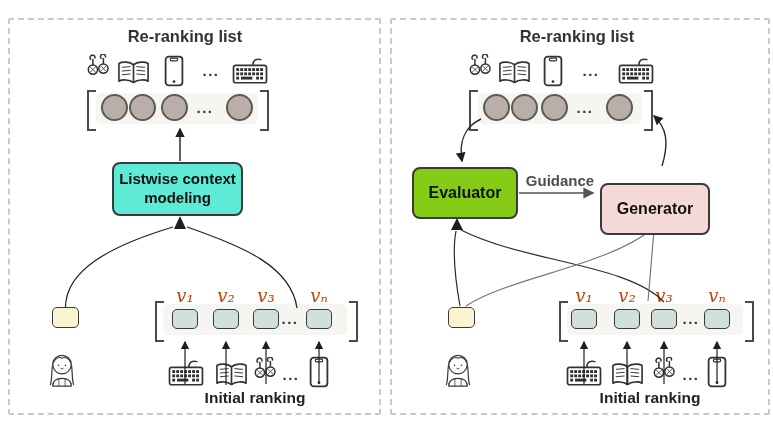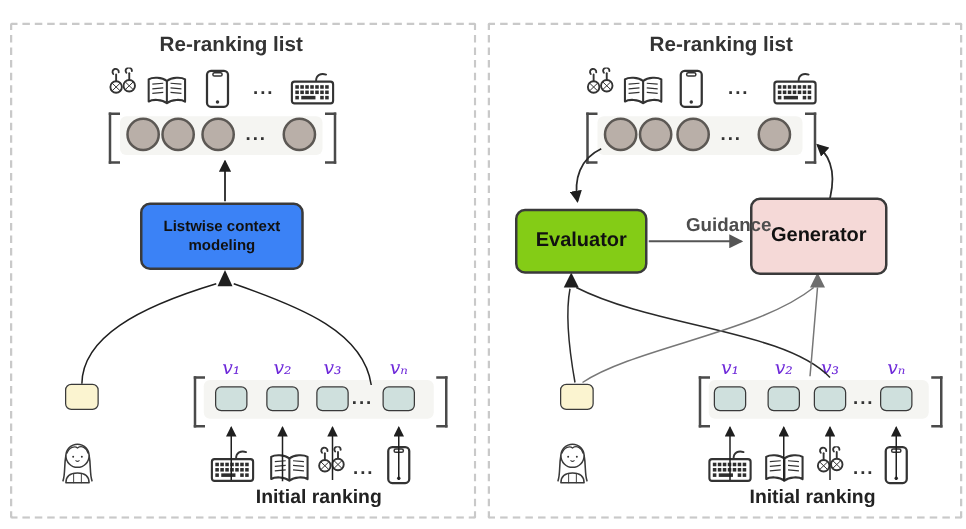--- a/index.html
+++ b/index.html
@@ -11,36 +11,36 @@
   .strip{position:absolute;background:#f5f5f2;border-radius:5px;z-index:1;}
   .brk{position:absolute;width:7px;z-index:1;}
   .brk.l{border:2.2px solid #4a4a4a;border-right:none;}
   .brk.r{border:2.2px solid #4a4a4a;border-left:none;}
   .circle{position:absolute;width:27px;height:27px;border-radius:50%;
           background:#b9afa8;border:2px solid #5c5854;box-sizing:border-box;z-index:1;}
   .dots{position:absolute;font-size:15px;font-weight:bold;color:#333;
         letter-spacing:1.5px;text-align:center;z-index:1;}
   .phi{position:absolute;font-family:"DejaVu Serif",serif;font-style:italic;
        font-size:17px;color:#111;z-index:1;}
-  .modelbox{position:absolute;background:#3b82f6;border:2px solid #3a3a3a;border-radius:8px;
+  .modelbox{position:absolute;background:#5eead4;border:2px solid #3a3a3a;border-radius:8px;
             display:flex;align-items:center;justify-content:center;text-align:center;
-            font-weight:bold;font-size:12px;color:#111;line-height:1.25;z-index:3;padding:2px;box-sizing:border-box;}
+            font-weight:bold;font-size:15px;color:#111;line-height:1.25;z-index:3;padding:2px;box-sizing:border-box;}
   .bigbox{position:absolute;border:2px solid #3a3a3a;border-radius:8px;display:flex;
           align-items:center;justify-content:center;font-weight:bold;font-size:16px;
           color:#111;z-index:3;box-sizing:border-box;}
   .evalbox{background:#84cc16;}
   .genbox{background:#f5d9d7;}
   .guidance{position:absolute;font-weight:bold;font-size:15px;color:#4d4d4d;
             text-align:center;z-index:3;}
   .ylwbox{position:absolute;width:27px;height:21px;background:#fbf4d0;border:1.6px solid #3a3a3a;
           border-radius:5px;z-index:3;box-sizing:border-box;}
   .vbox{position:absolute;width:26px;height:20px;background:#cfe0dd;border:1.6px solid #3a3a3a;
         border-radius:5px;z-index:1;box-sizing:border-box;}
   .vlabel{position:absolute;width:24px;text-align:center;font-family:"DejaVu Serif",serif;
-          font-style:italic;font-size:15px;color:#6d28d9;z-index:1;}
+          font-style:italic;font-size:18px;color:#c2410c;z-index:1;}
   .initlabel{position:absolute;width:160px;text-align:center;font-weight:bold;
              font-size:15.5px;color:#222;z-index:1;}
   .arrows{position:absolute;left:0;top:0;z-index:2;pointer-events:none;}
 </style>
 </head>
 <body>
 
 <div class="stage">
 
   <svg width="0" height="0" style="position:absolute" aria-hidden="true">
@@ -195,22 +195,22 @@
   <div class="strip" style="left:478px;top:93px;width:164px;height:31px;"></div>
   <div class="brk l" style="left:469px;top:90px;height:37px;"></div>
   <div class="brk r" style="left:644px;top:90px;height:37px;"></div>
   <div class="circle" style="left:483px;top:94px;"></div>
   <div class="circle" style="left:511px;top:94px;"></div>
   <div class="circle" style="left:541px;top:94px;"></div>
   <div class="dots" style="left:573px;top:99px;width:24px;">...</div>
   <div class="circle" style="left:606px;top:94px;"></div>
 
   <div class="bigbox evalbox" style="left:412px;top:167px;width:106px;height:52px;">Evaluator</div>
-  <div class="bigbox genbox" style="left:600px;top:158px;width:110px;height:62px;">Generator</div>
-  <div class="guidance" style="left:520px;top:172px;width:80px;margin-left:23px;">Guidance</div>
+  <div class="bigbox genbox" style="left:600px;top:183px;width:110px;height:52px;">Generator</div>
+  <div class="guidance" style="left:520px;top:172px;width:80px;">Guidance</div>
 
   <div class="ylwbox" style="left:448px;top:307px;"></div>
   <svg class="ic" style="left:441px;top:347px;width:34px;height:46px;">
       <use href="#sym-user"></use>
     </svg>
 
   <div class="vlabel" style="left:572px;top:285px;">v₁</div>
   <div class="vlabel" style="left:615px;top:285px;">v₂</div>
   <div class="vlabel" style="left:652px;top:285px;">v₃</div>
   <div class="vlabel" style="left:705px;top:285px;">vₙ</div>

